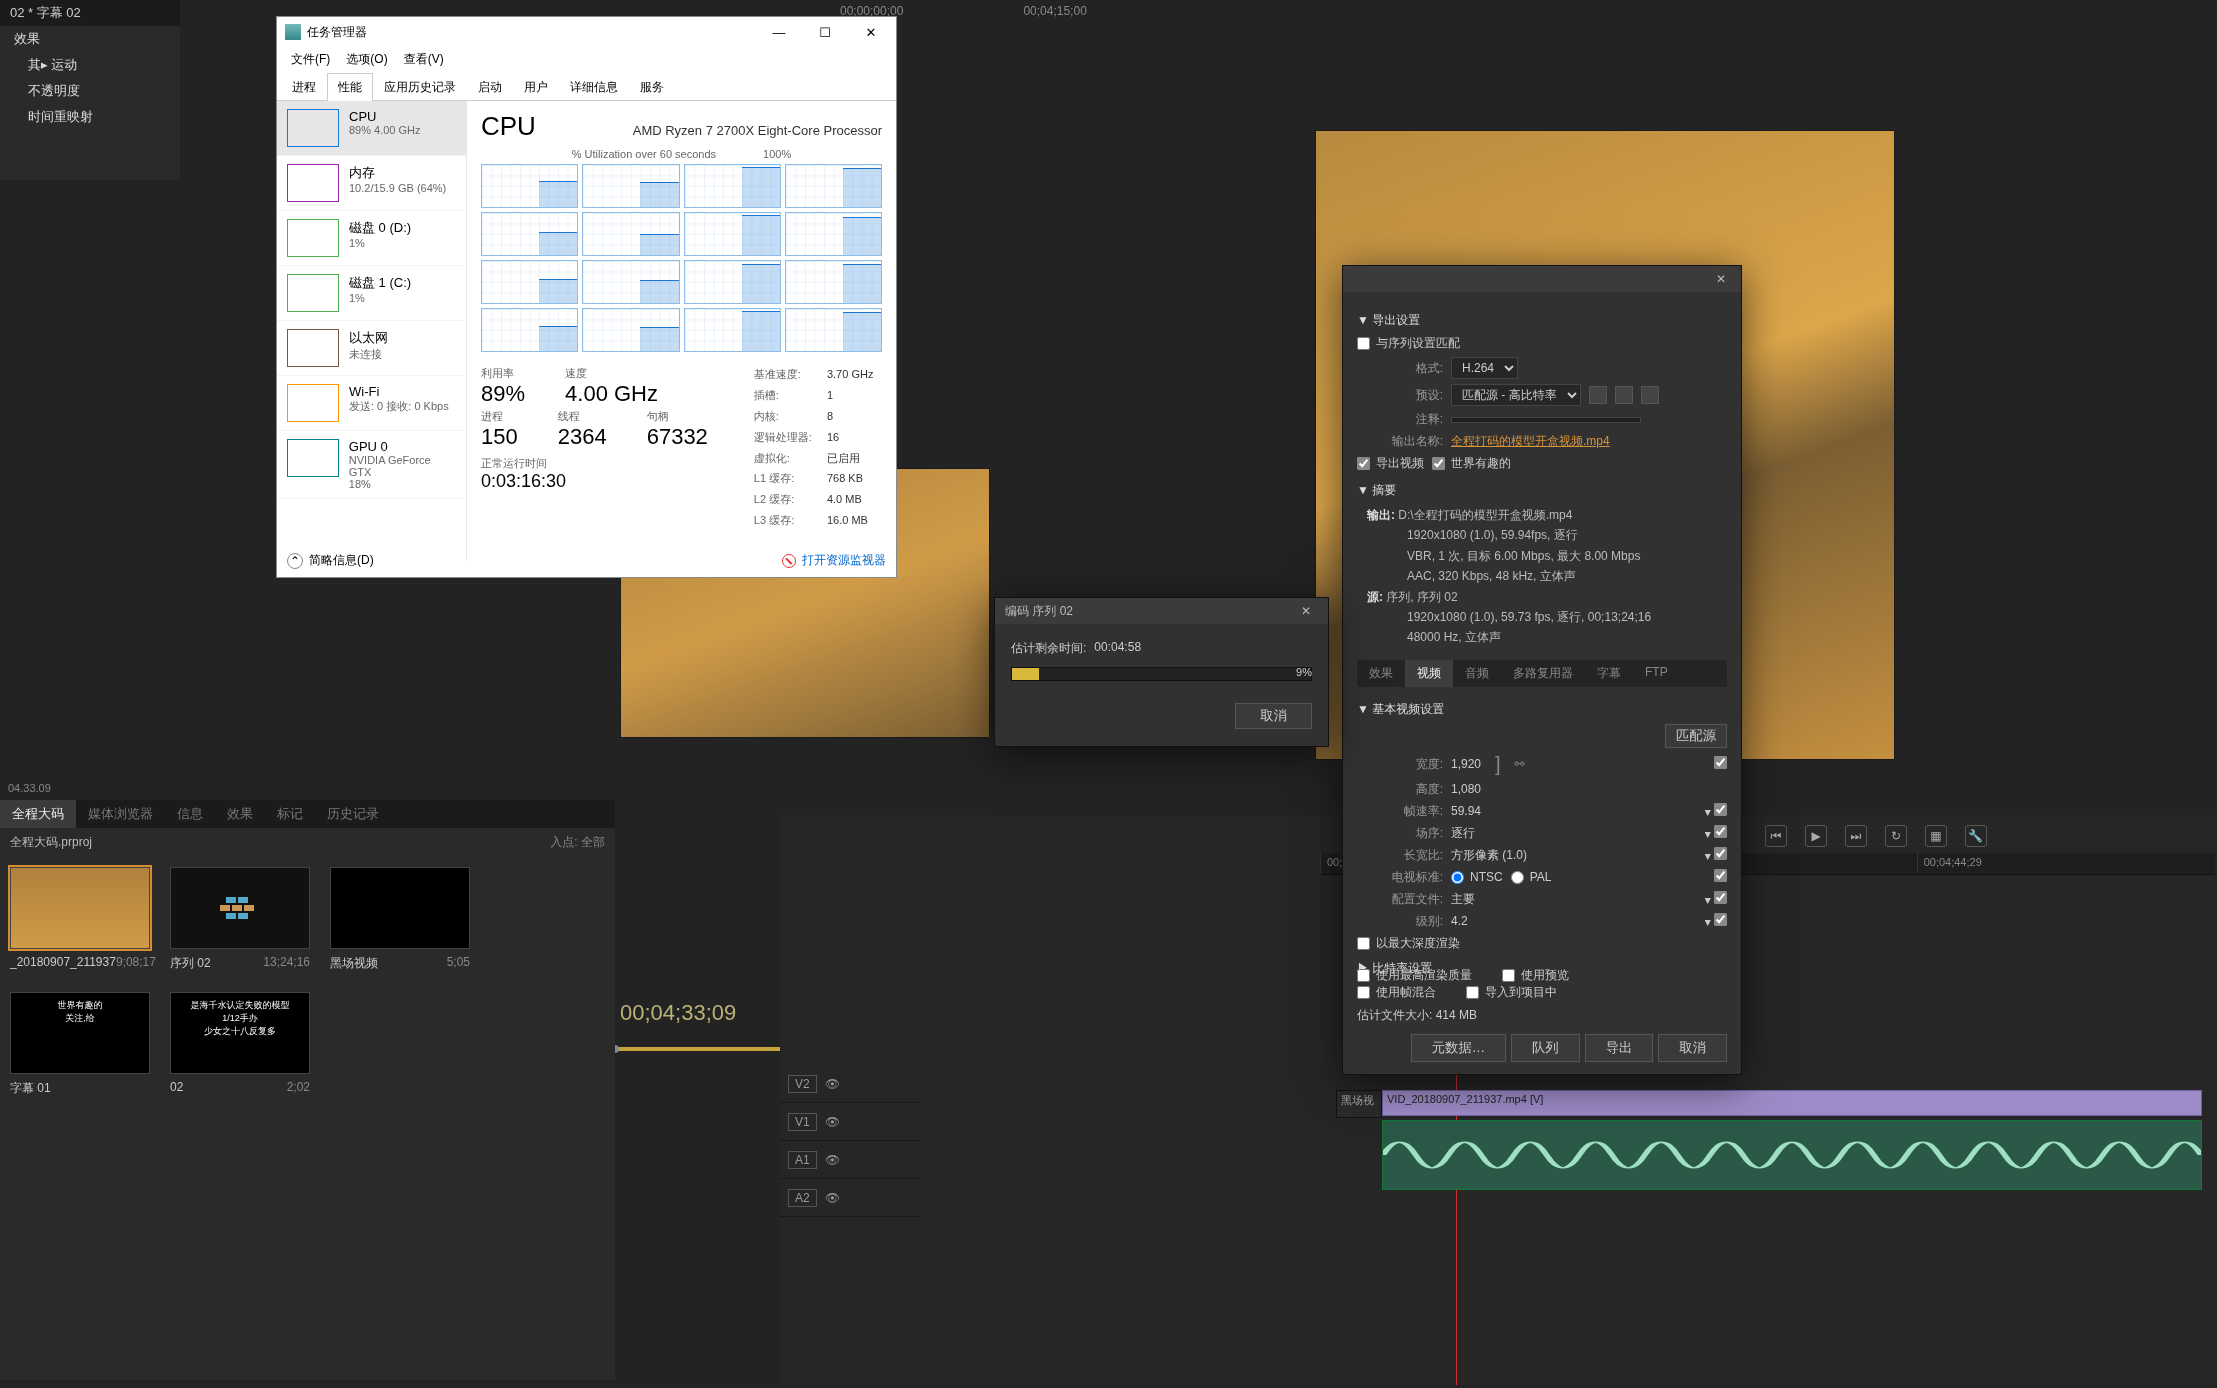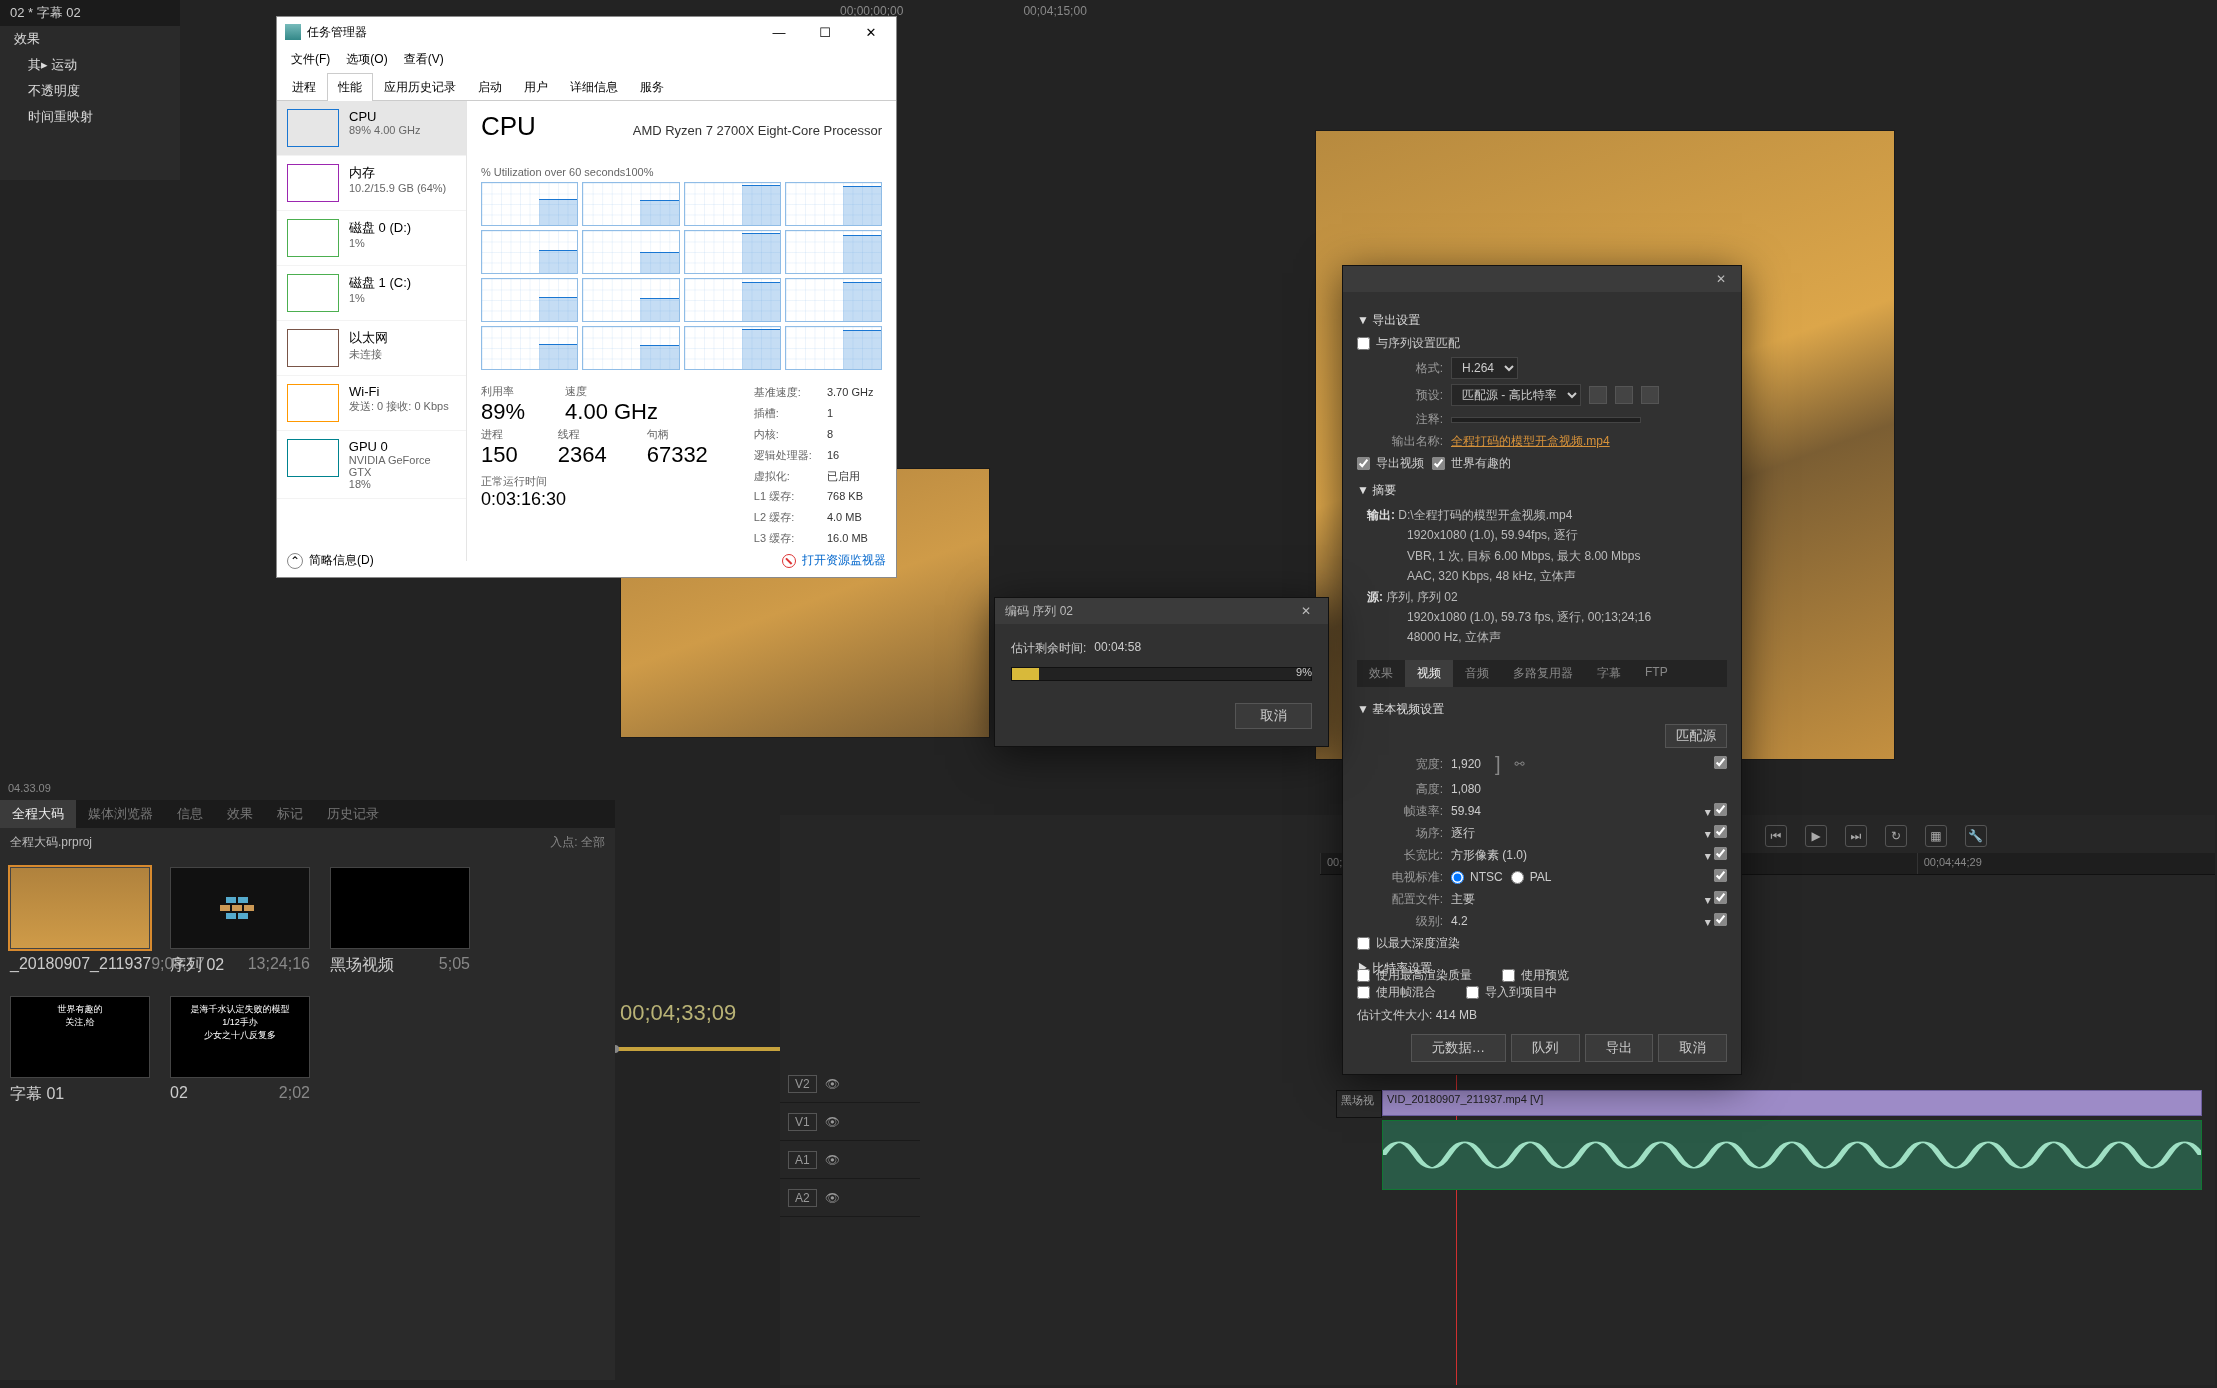--- a/index.html
+++ b/index.html
@@ -31,21 +31,21 @@
 .proj-panel .tabs{display:flex;background:#1b1b1b;}
 .proj-panel .tabs div{padding:5px 12px;color:#777;font-size:13px;}
 .proj-panel .tabs div.active{background:#3b3b3b;color:#eee;}
 .proj-panel .namebar{padding:6px 10px;color:#bbb;}
 .proj-panel .bins{display:flex;flex-wrap:wrap;padding:10px;gap:20px;}
 .bin{width:140px;}
 .bin .thumb{width:140px;height:82px;background:#111;border:1px solid #444;position:relative;}
 .bin .thumb.yel{background:linear-gradient(#b0823d,#cf9b48);}
 .bin .thumb.blk{background:#000;}
 .bin .seq{position:absolute;inset:0;display:flex;align-items:center;justify-content:center;}
-.bin .label{margin-top:6px;font-size:16px;color:#ccc;display:flex;justify-content:space-between;}
+.bin .label{margin-top:6px;font-size:12px;color:#ccc;display:flex;justify-content:space-between;}
 .bin .dur{color:#888;}
 .bin.sel .thumb{outline:2px solid #d88a2e;}
 
 
 .timeline{position:absolute;left:780px;top:815px;width:1435px;height:570px;background:#262626;}
 .timeline .trk-head{position:absolute;left:0;top:250px;width:140px;}
 .timeline .trk-row{height:38px;border-bottom:1px solid #1a1a1a;display:flex;align-items:center;padding-left:8px;color:#999;font-size:12px;gap:8px;}
 .timeline .ruler{position:absolute;left:140px;right:0;top:38px;height:22px;background:#1e1e1e;border-bottom:1px solid #111;display:flex;}
 .timeline .ruler span{flex:1;padding:3px 6px;color:#888;font-size:11px;border-left:1px solid #333;}
 .timeline .clips{position:absolute;left:540px;top:275px;right:0;}
@@ -124,21 +124,21 @@
 .tm .side .mini.disk{border-color:#4caf50;}
 .tm .side .mini.eth{border-color:#795548;}
 .tm .side .mini.wifi{border-color:#ff9800;}
 .tm .side .mini.gpu{border-color:#00838f;}
 .tm .side .txt .t1{font-size:13px;}
 .tm .side .txt .t2{font-size:11px;color:#666;}
 .tm .detail{flex:1;padding:10px 14px 6px;}
 .tm .detail .hdr{display:flex;justify-content:space-between;align-items:baseline;}
 .tm .detail .hdr .big{font-size:26px;}
 .tm .detail .hdr .model{font-size:13px;color:#333;}
-.tm .detail .caption{display:flex;justify-content:flex-start;font-size:11px;color:#666;margin-top:24px;}
+.tm .detail .caption{display:flex;justify-content:center;font-size:11px;color:#666;margin-top:6px;gap:47px;}
 .tm .cores{display:grid;grid-template-columns:repeat(4,1fr);gap:4px;margin-top:4px;}
 .tm .core{height:44px;border:1px solid #8fbce6;position:relative;background:#fff;overflow:hidden;}
 .tm .core::after{content:'';position:absolute;inset:0;background:
  linear-gradient(to right,rgba(25,118,210,.08) 1px,transparent 1px) 0 0/10% 100%,
  linear-gradient(to bottom,rgba(25,118,210,.08) 1px,transparent 1px) 0 0/100% 25%;}
 .tm .core .load{position:absolute;bottom:0;right:0;width:40%;background:rgba(25,118,210,.25);border-top:1px solid #1976d2;}
 .tm .stats{display:flex;margin-top:14px;gap:40px;}
 .tm .stats .col .lab{font-size:11px;color:#666;}
 .tm .stats .col .val{font-size:22px;}
 .tm .mini-stats{display:flex;gap:40px;margin-top:2px;}

